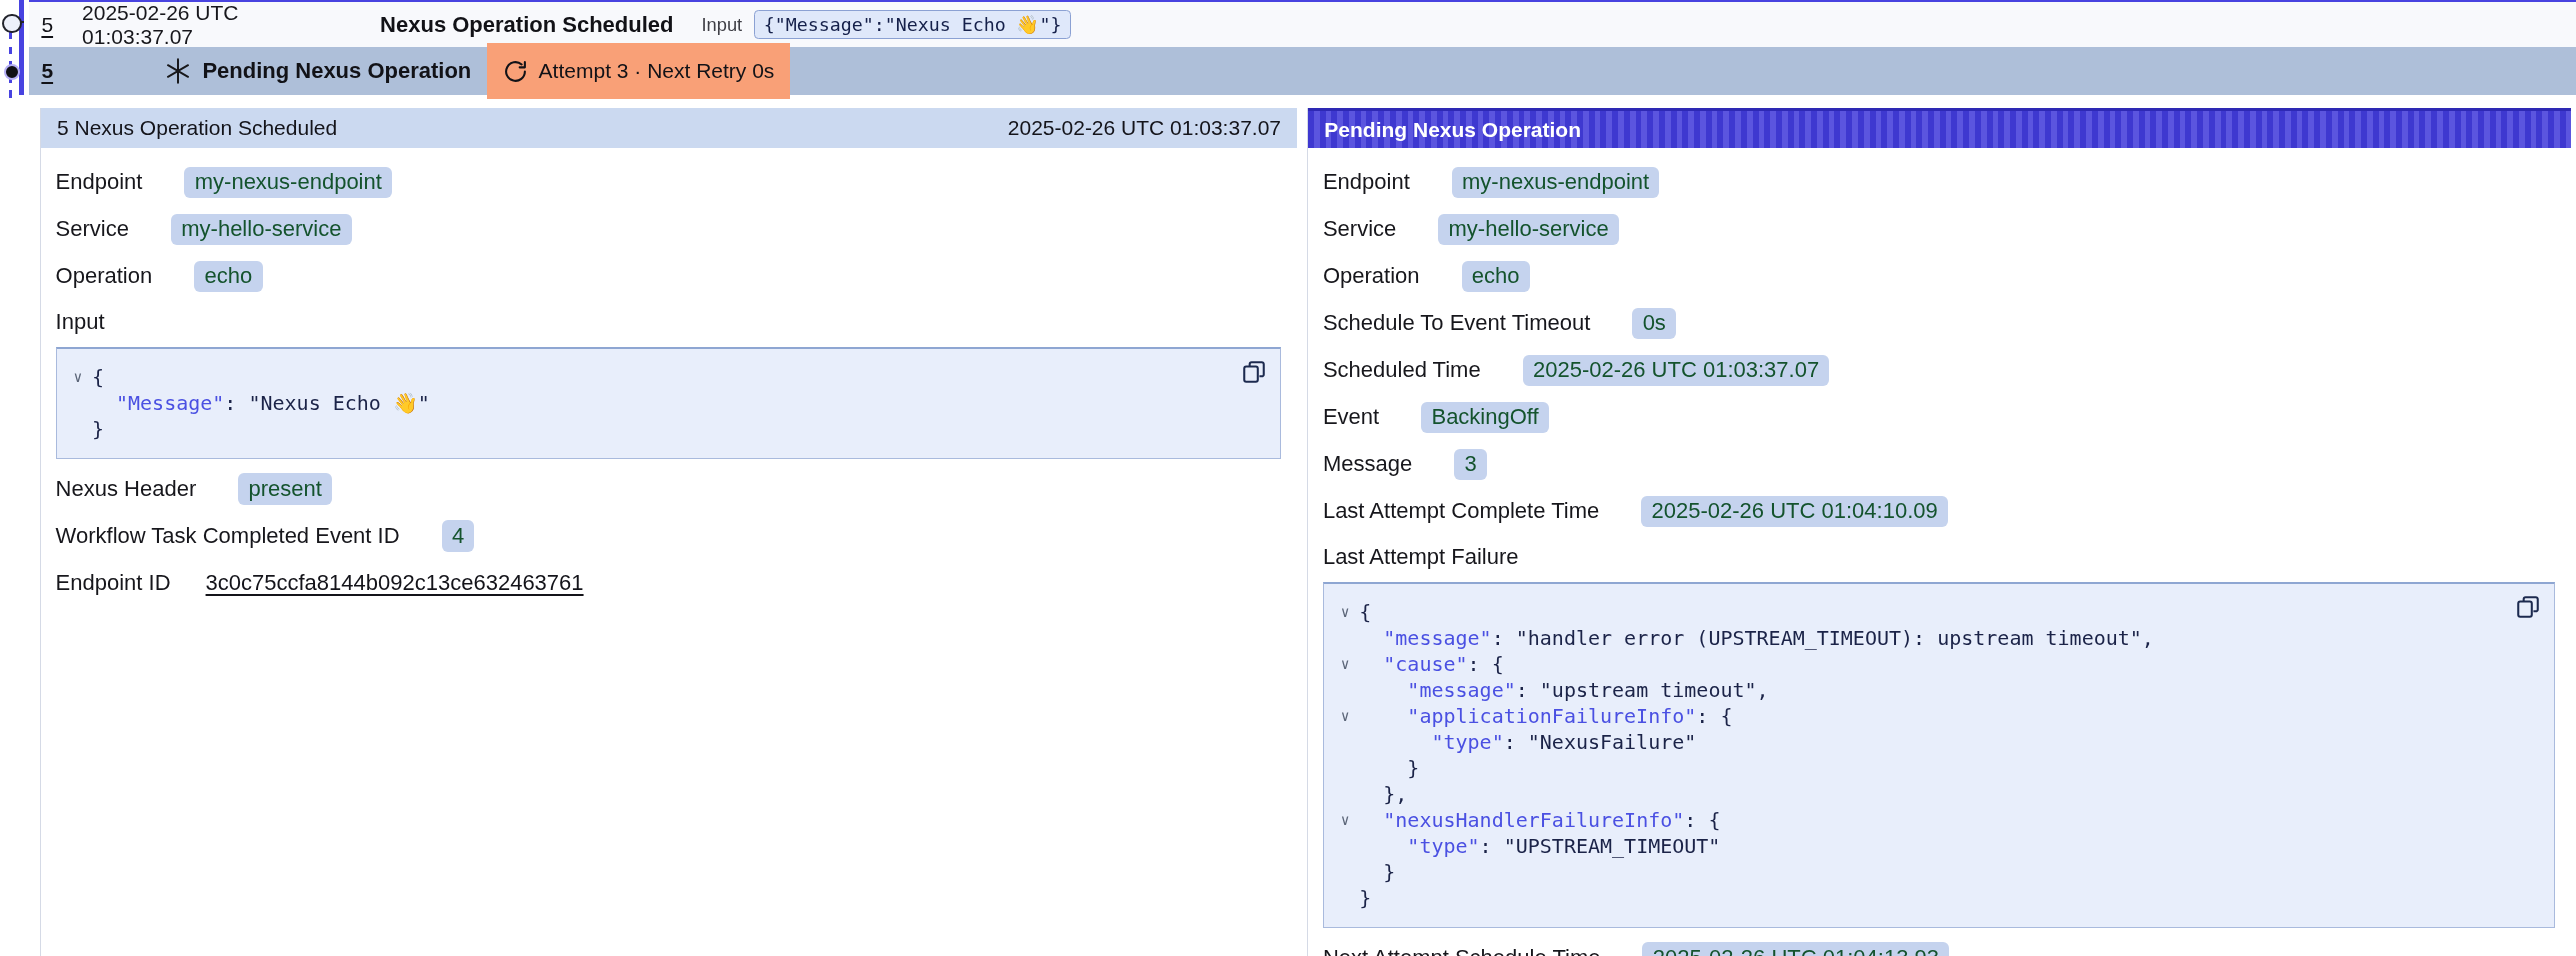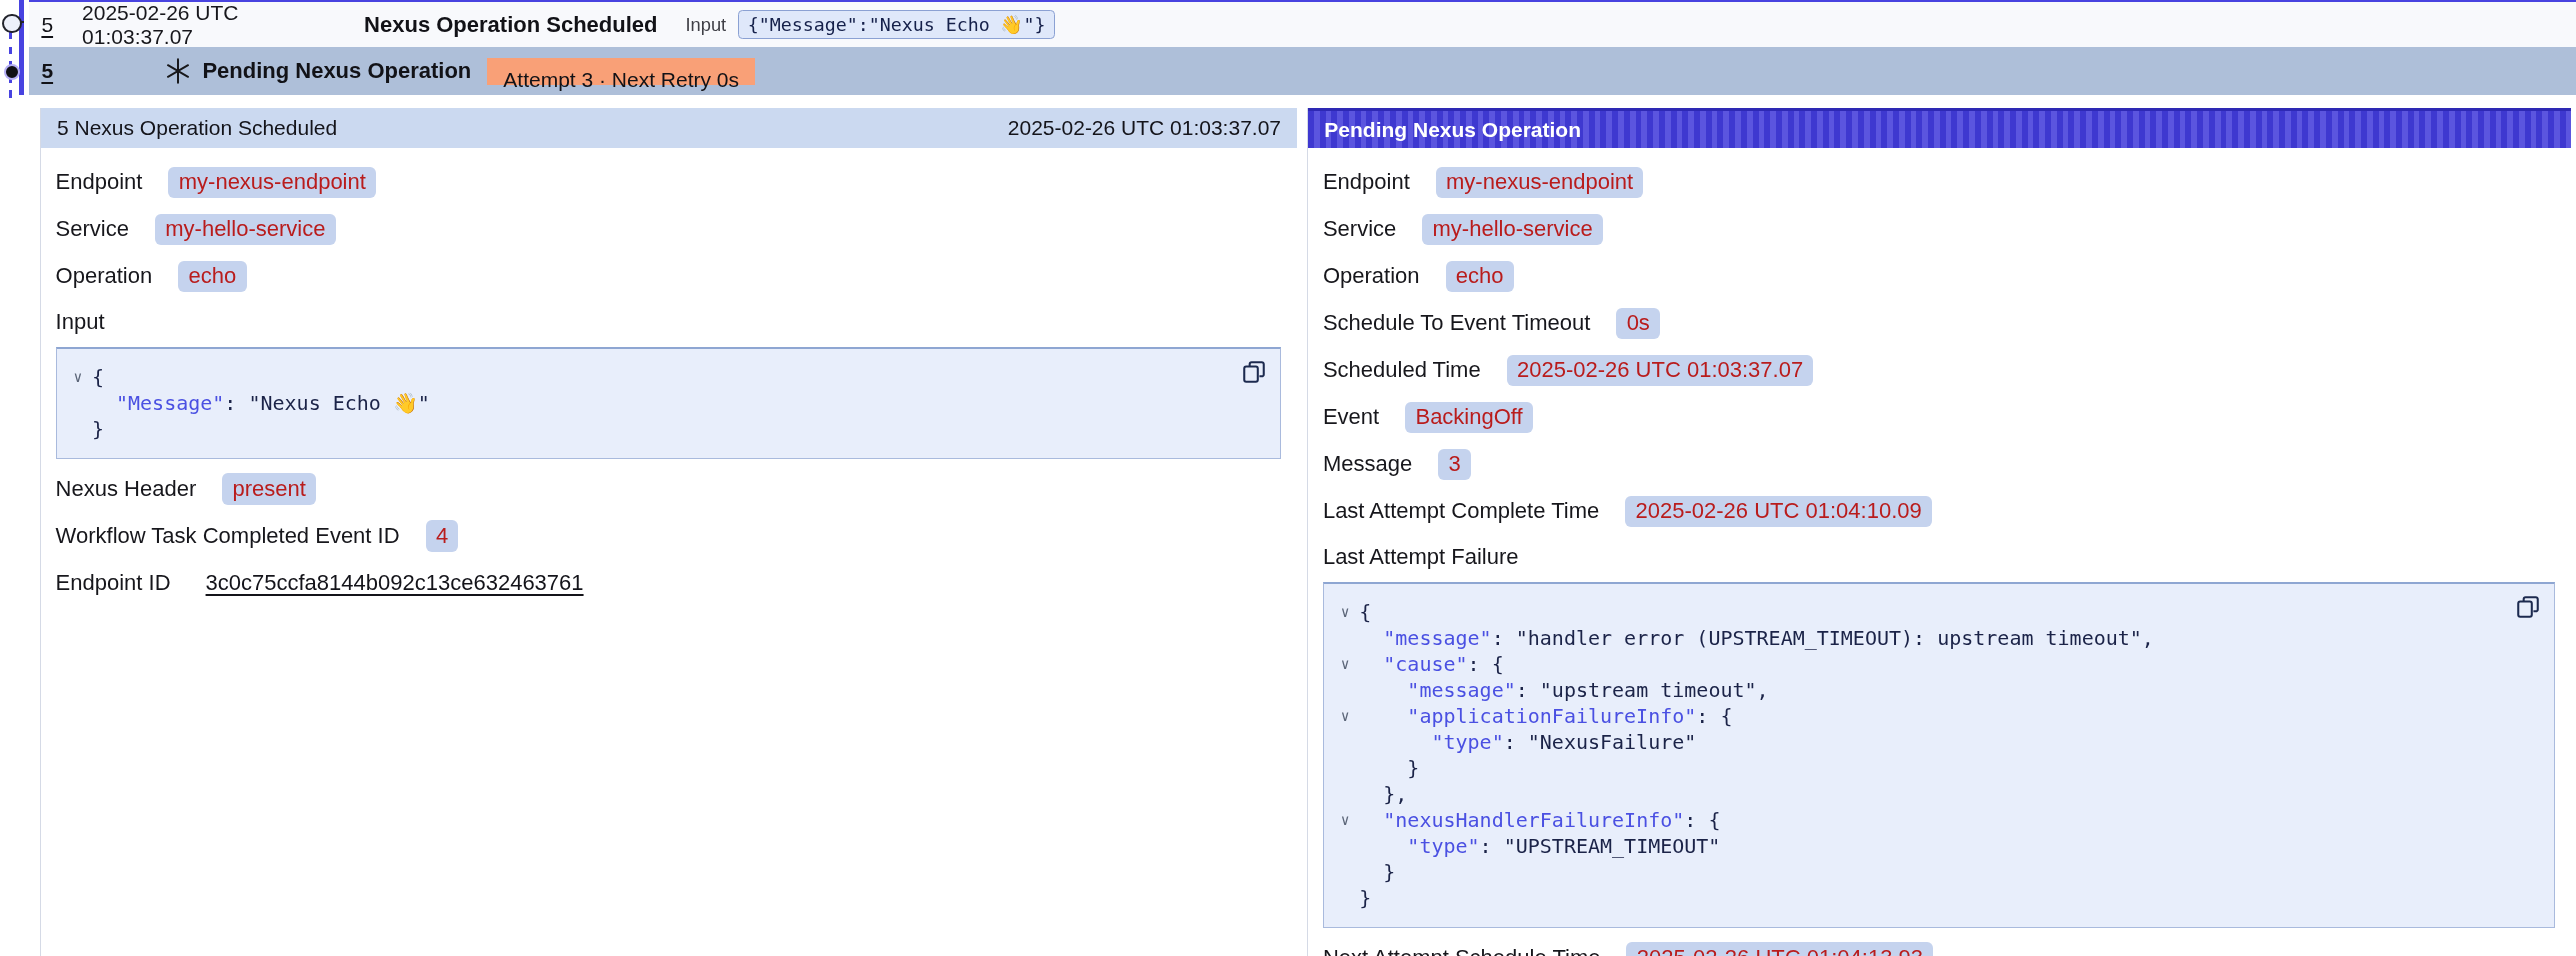--- a/index.html
+++ b/index.html
@@ -21,42 +21,42 @@
     background:#101014;border:2.2px solid #b6b0f5;box-sizing:content-box;z-index:2;}
   
   .h-rows{position:absolute;top:0;left:0;right:0;}
   .h-row{margin-left:29px;display:flex;align-items:center;box-sizing:border-box;}
   .h-row.scheduled{height:47px;background:var(--c-row_bg,#f8f9fc);border-top:2.2px solid var(--c-accent_blue,#4843e0);}
   .h-row.pending{height:48px;background:var(--c-selected_row_bg,#aebfd9);}
   .evt-id{margin-left:12.4px;font-size:21px;text-decoration:underline;text-underline-offset:3.7px;color:#121217;}
   .h-row.pending .evt-id{font-weight:600;}
   .evt-time{margin-left:29px;width:272px;font-size:21px;color:#17171c;}
   .evt-name{font-size:22px;font-weight:700;color:#121217;}
-  .h-row.scheduled .evt-name{margin-left:10px;text-align:right;}
+  .h-row.scheduled .evt-name{margin-left:26px;text-align:right;}
   .input-label{margin-left:28px;font-size:18.3px;color:#3f3f46;}
   .input-chip{margin-left:11.7px;font-family:"DejaVu Sans Mono",monospace;font-size:18.3px;
     background:#dfe8fa;border:1.5px solid #8ba1d3;border-radius:4.4px;padding:2.9px 8.8px;color:#15204a;}
   .star-wrap{margin-left:110px;width:29px;height:29px;display:flex;align-items:center;justify-content:center;}
   .h-row.pending .evt-name{margin-left:10.3px;}
-  .attempt-chip{margin-left:16px;background:var(--c-attempts_badge_bg,#f9a077);height:27px;
-    display:flex;align-items:center;gap:10.3px;padding:0 16px;font-size:21px;color:#121217;flex-direction:column;}
+  .attempt-chip{margin-left:16px;background:var(--c-attempts_badge_bg,#f9a077);height:56px;
+    display:flex;align-items:center;gap:10.3px;padding:0 16px;font-size:21px;color:#121217;}
   
   .panels{position:absolute;top:108px;left:40px;display:flex;gap:10.3px;height:849px;}
   .panel{box-sizing:border-box;border-left:1.5px solid #d5dae6;background:#fff;}
   .panel.left{width:1257px;}
   .panel.right{width:1264px;}
   .panel-header{height:40px;display:flex;align-items:center;padding:16px 16px;font-size:21px;box-sizing:border-box;}
   .panel.left .panel-header{background:var(--c-panel_header_bg,#cbd9f0);justify-content:space-between;color:#14141a;}
   .panel.right .panel-header{
     background:repeating-linear-gradient(90deg,var(--c-stripe_dark,#3e38d0) 0 5.9px,var(--c-stripe_light,#5b55df) 5.9px 11.7px);
     border-top:3.7px solid var(--c-stripe_border,#2e29b4);color:#ffffff;font-weight:600;}
   .panel-body{padding:4.4px 16px 0 14.6px;}
   .field{display:flex;align-items:center;margin:13px 0;min-height:34px;gap:26px;font-size:22px;color:#17171c;}
   .flabel{white-space:nowrap;}
-  .field.badge .fvalue{background:var(--c-badge_bg,#c5d3ee);padding:2.9px 10.3px;border-radius:5.9px;color:#b91c1c;}
+  .field.badge .fvalue{background:var(--c-badge_bg,#c5d3ee);padding:2.9px 10.3px;border-radius:5.9px;color:#14532d;margin-left:16px;}
   .field.link .fvalue{text-decoration:underline;text-underline-offset:4.4px;color:#14141a;margin-left:9px;}
   .section-label{font-size:22px;margin:16px 0 11.7px;color:#17171c;}
   
   .codeblock{position:relative;background:var(--c-code_bg,#e8eefb);border:1.5px solid var(--c-code_border,#a9badd);
     border-top:2.2px solid #8ea6d2;padding:14.6px 44px 16px 7.3px;
     font-family:"DejaVu Sans Mono",monospace;font-size:20px;color:var(--c-code_text,#1b2348);box-sizing:border-box;}
   .code-line{display:flex;line-height:26px;}
   .gutter{width:28px;text-align:center;color:#5b6578;font-size:14.6px;flex:none;user-select:none;}
   .tok-k{color:var(--c-json_key,#4a50e2);}
   .tok-p{color:var(--c-code_text,#1b2348);}

